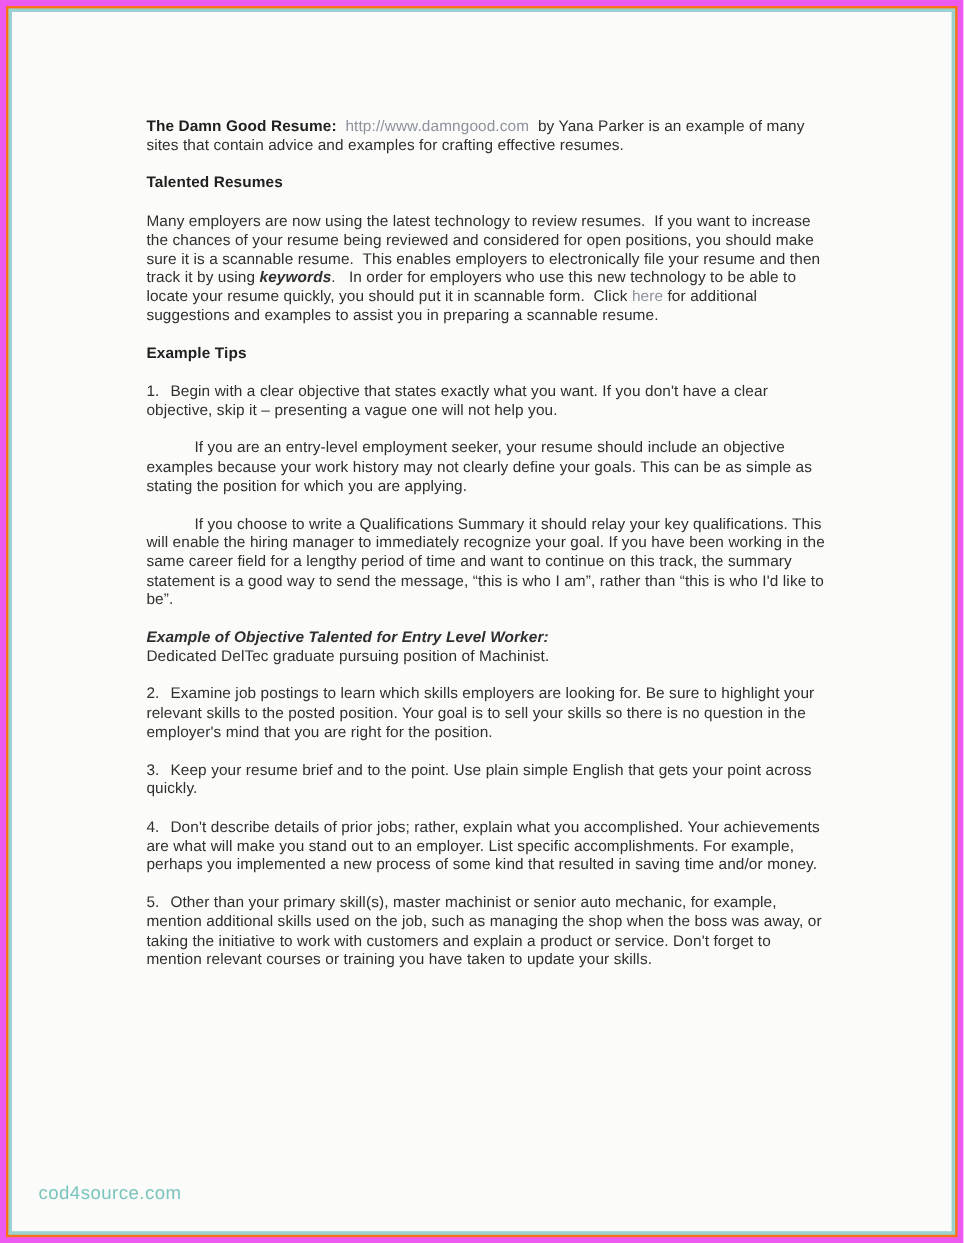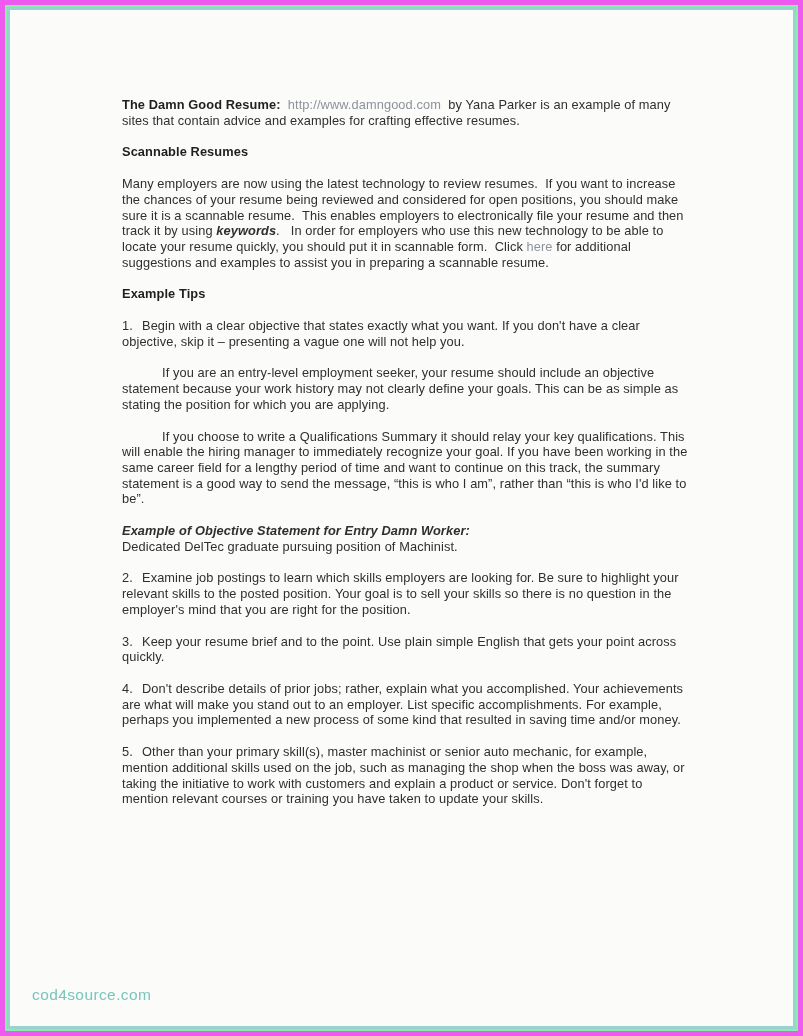--- a/index.html
+++ b/index.html
@@ -10,21 +10,21 @@
   }
   .frame-outer {
     box-sizing:border-box;
     width:803px; height:1036px;
     background:#ee5af0;
     padding:5px;
   }
   .frame-dark {
     box-sizing:border-box;
     width:100%; height:100%;
-    background:#86efac;
+    background:#f97316;
     padding:2px;
   }
   .frame-teal {
     box-sizing:border-box;
     width:100%; height:100%;
     background:#9bd2cf;
     padding:3px;
   }
   .page {
     box-sizing:border-box;
@@ -63,34 +63,34 @@
 
 <div class="frame-outer">
   <div class="frame-dark">
     <div class="frame-teal">
       <div class="page">
 
         <div class="content">
 
           <p><span class="bold">The Damn Good Resume:  </span><span class="link-gray">http://www.damngood.com</span><span>  by Yana Parker is an example of many sites that contain advice and examples for crafting effective resumes.</span></p>
 
-          <p class="bold">Scannable Resumes</p>
+          <p class="bold">Talented Resumes</p>
 
           <p><span>Many employers are now using the latest technology to review resumes.  If you want to increase the chances of your resume being reviewed and considered for open positions, you should make sure it is a scannable resume.  This enables employers to electronically file your resume and then track it by using </span><span class="italic">keywords</span><span>.   In order for employers who use this new technology to be able to locate your resume quickly, you should put it in scannable form.  Click </span><span class="link-gray">here</span><span> for additional suggestions and examples to assist you in preparing a scannable resume.</span></p>
 
 
           <p class="bold">Example Tips</p>
 
           <p><span class="tip-num">1.</span><span>Begin with a clear objective that states exactly what you want. If you don't have a clear objective, skip it – presenting a vague one will not help you.</span></p>
 
-          <p class="indent"><span>If you are an entry-level employment seeker, your resume </span><span class="underline">should</span><span> include an objective statement because your work history may not clearly define your goals. This can be as simple as stating the position for which you are applying.</span></p>
+          <p class="indent"><span>If you are an entry-level employment seeker, your resume </span><span class="underline">should</span><span> include an objective examples because your work history may not clearly define your goals. This can be as simple as stating the position for which you are applying.</span></p>
 
           <p class="indent">If you choose to write a Qualifications Summary it should relay your key qualifications. This will enable the hiring manager to immediately recognize your goal. If you have been working in the same career field for a lengthy period of time and want to continue on this track, the summary statement is a good way to send the message, “this is who I am”, rather than “this is who I'd like to be”.</p>
 
-          <p><span class="italic block">Example of Objective Statement for Entry Damn Worker:</span><span class="block">Dedicated DelTec graduate pursuing position of Machinist.</span></p>
+          <p><span class="italic block">Example of Objective Talented for Entry Level Worker:</span><span class="block">Dedicated DelTec graduate pursuing position of Machinist.</span></p>
 
           <p></p>
 
           <p><span class="tip-num">2.</span><span>Examine job postings to learn which skills employers are looking for. Be sure to highlight your relevant skills to the posted position. Your goal is to sell your skills so there is no question in the employer's mind that you are right for the position.</span></p>
 
           <p><span class="tip-num">3.</span><span>Keep your resume brief and to the point. Use plain simple English that gets your point across quickly.</span></p>
 
           <p><span class="tip-num">4.</span><span>Don't describe details of prior jobs; rather, explain what you accomplished. Your achievements are what will make you stand out to an employer. List specific accomplishments. For example, perhaps you implemented a new process of some kind that resulted in saving time and/or money.</span></p>
 
           <p><span class="tip-num">5.</span><span>Other than your primary skill(s), master machinist or senior auto mechanic, for example, mention additional skills used on the job, such as managing the shop when the boss was away, or taking the initiative to work with customers and explain a product or service. Don't forget to mention relevant courses or training you have taken to update your skills.</span></p>

